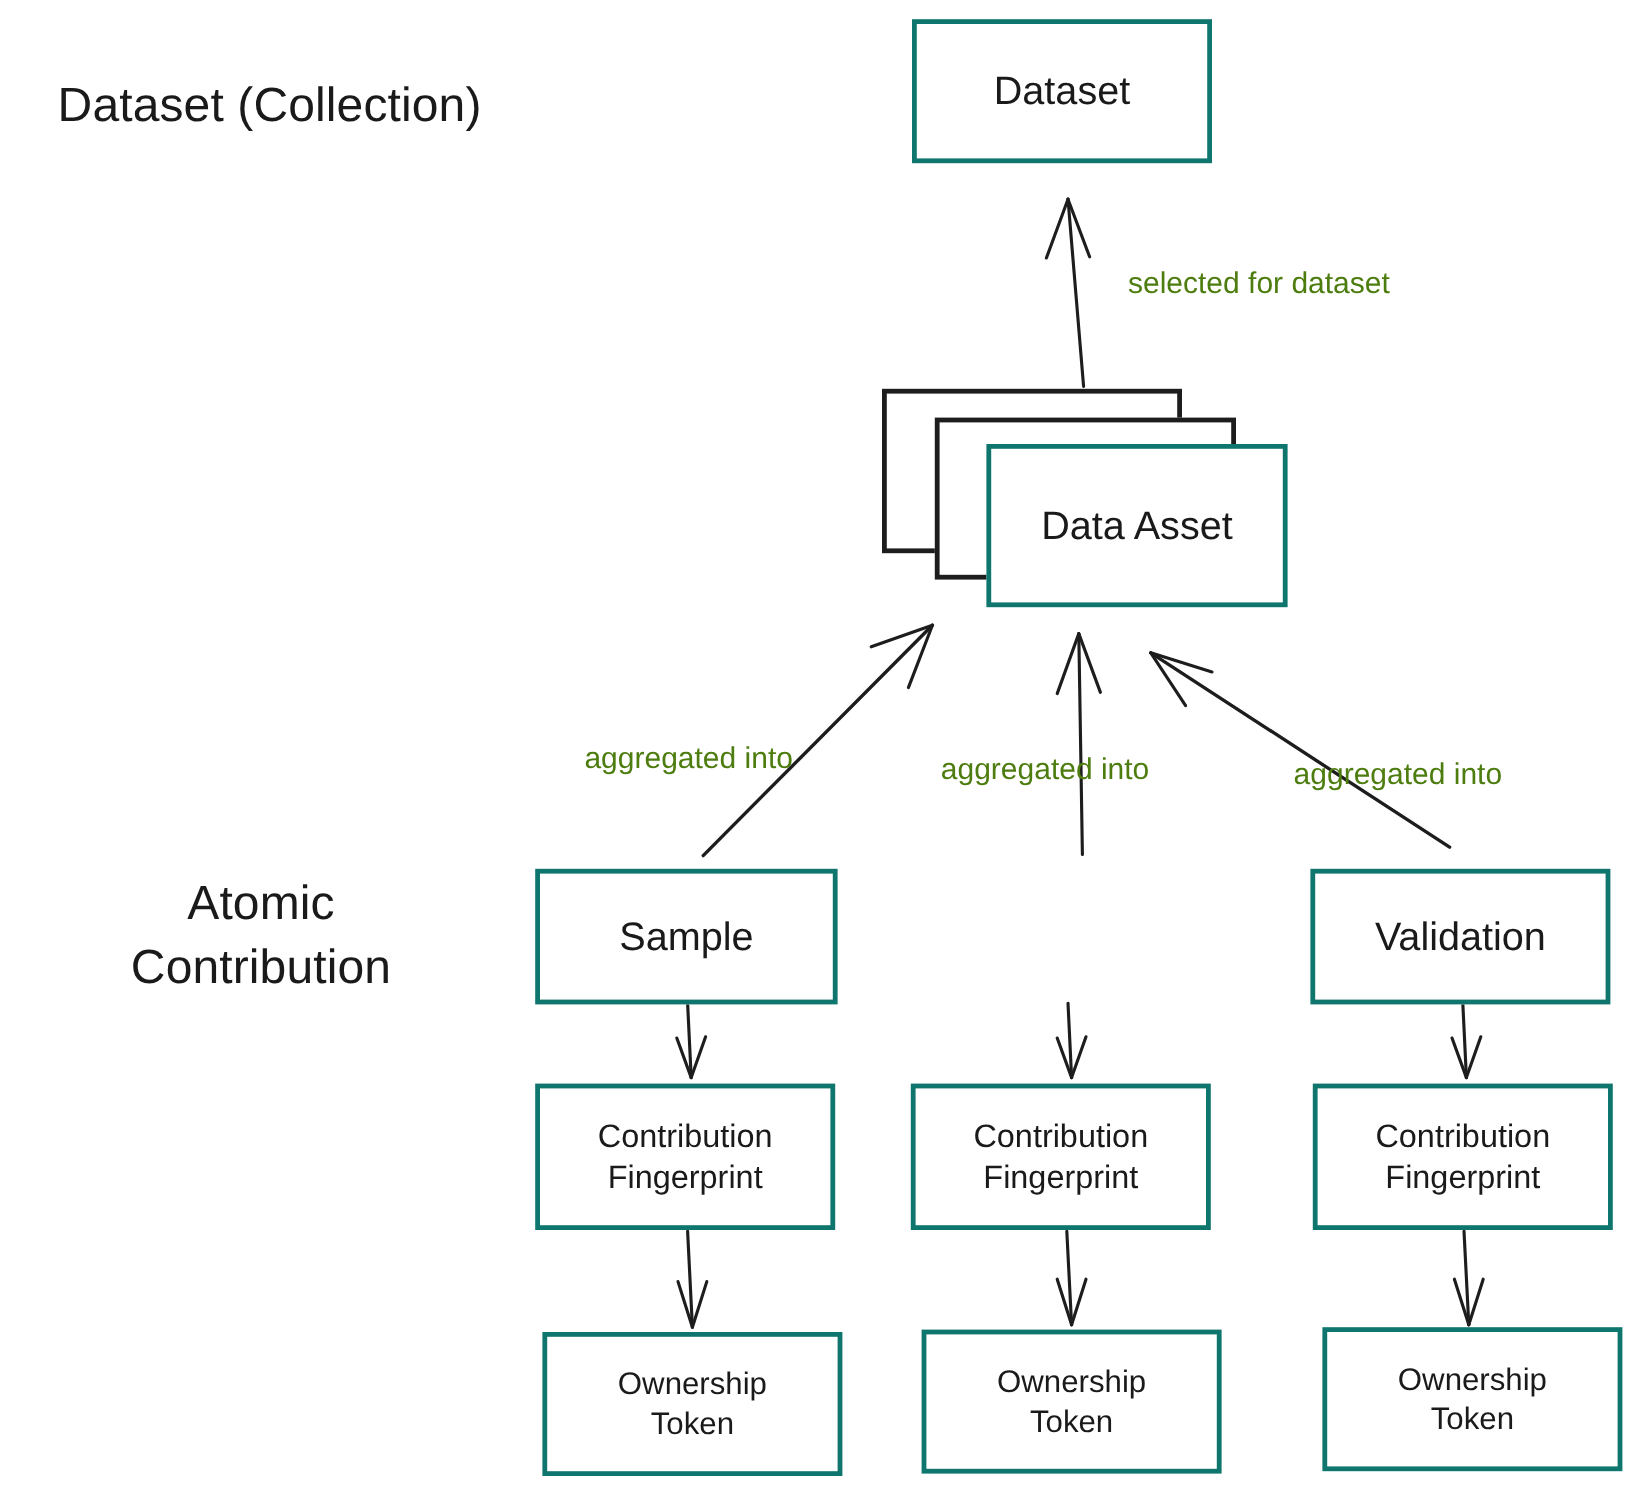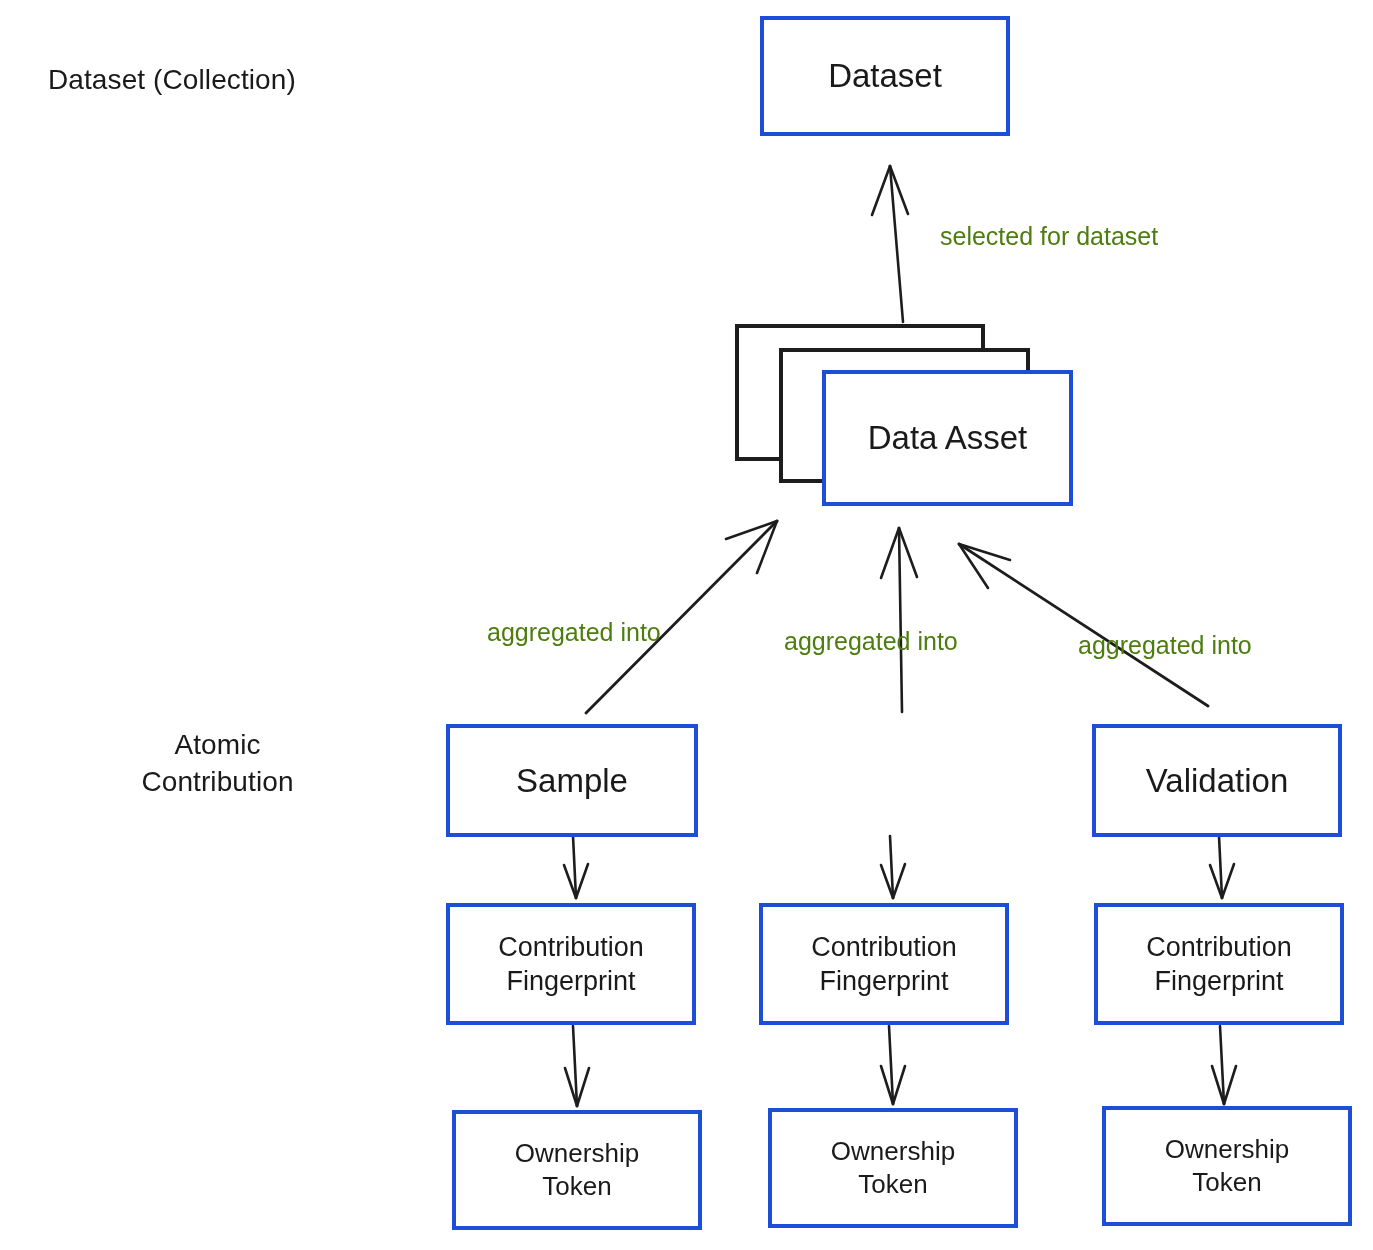--- a/index.html
+++ b/index.html
@@ -19,30 +19,30 @@
   svg.layer {
     position: absolute;
     left: 0;
     top: 0;
     width: 1373px;
     height: 1250px;
     pointer-events: none;
   }
   .row-label {
     position: absolute;
-    font-size: 28px;
+    font-size: 40px;
     color: #1a1a1a;
     line-height: 1.32;
     white-space: pre-line;
     letter-spacing: 0.1px;
   }
   .node {
     position: absolute;
     box-sizing: border-box;
-    border: 4px solid #1d4ed8;
+    border: 4px solid #0f766e;
     background: #ffffff;
     display: flex;
     align-items: center;
     justify-content: center;
     text-align: center;
     line-height: 1.26;
     color: #1a1a1a;
   }
   .node.big   { font-size: 33px; }
   .node.mid   { font-size: 27px; }

